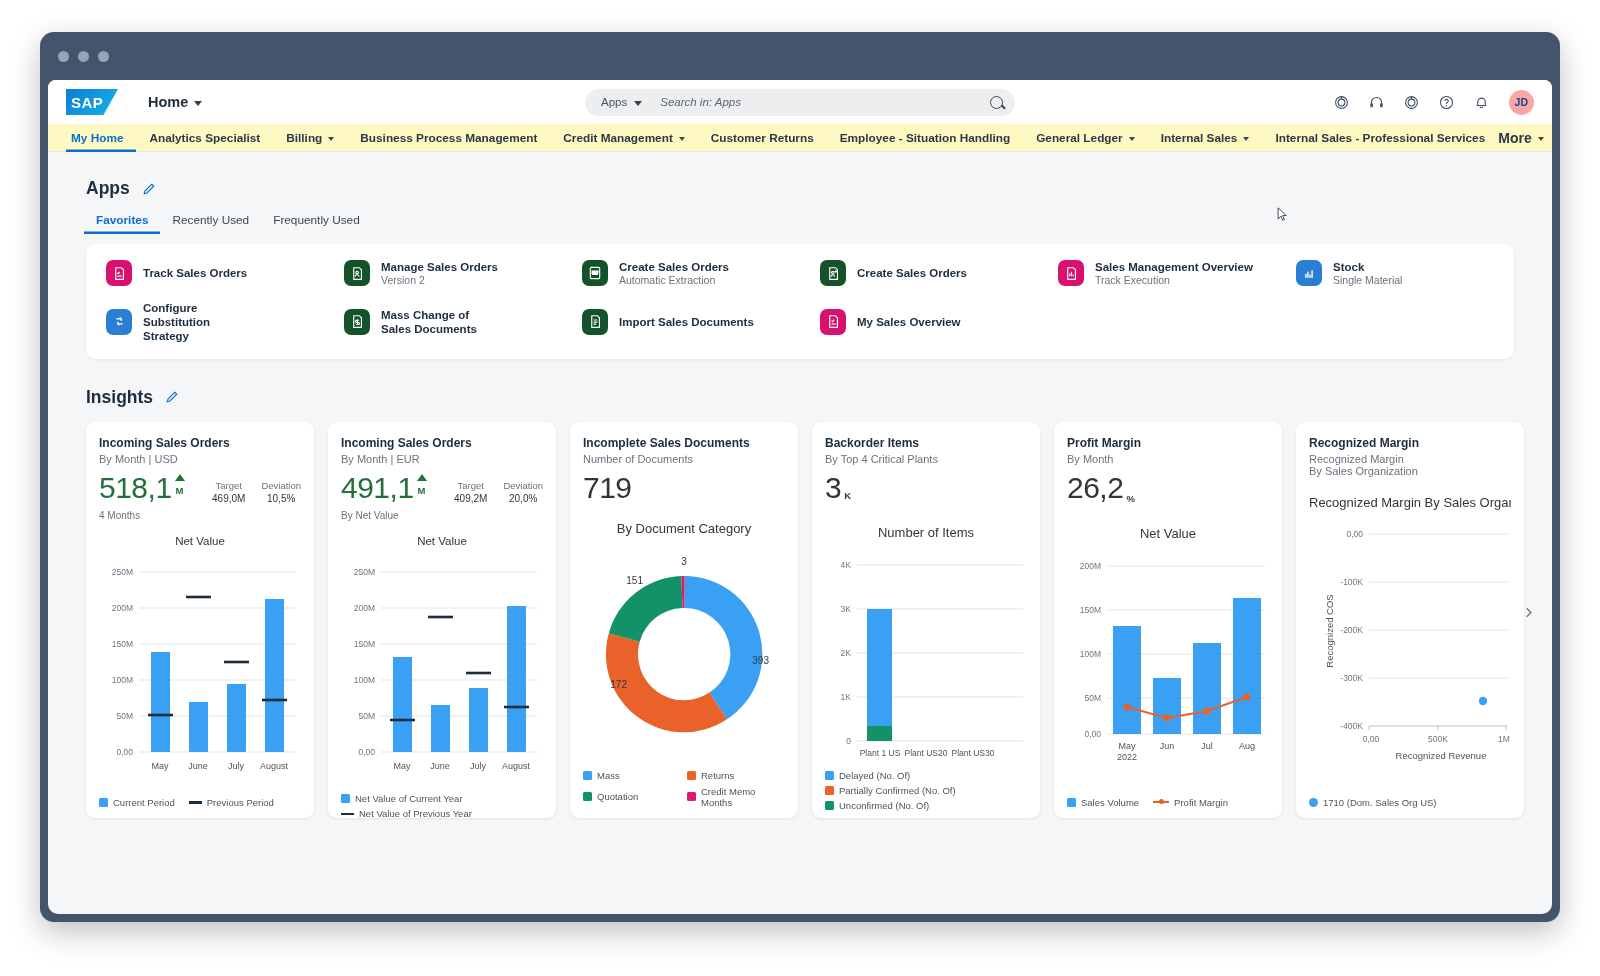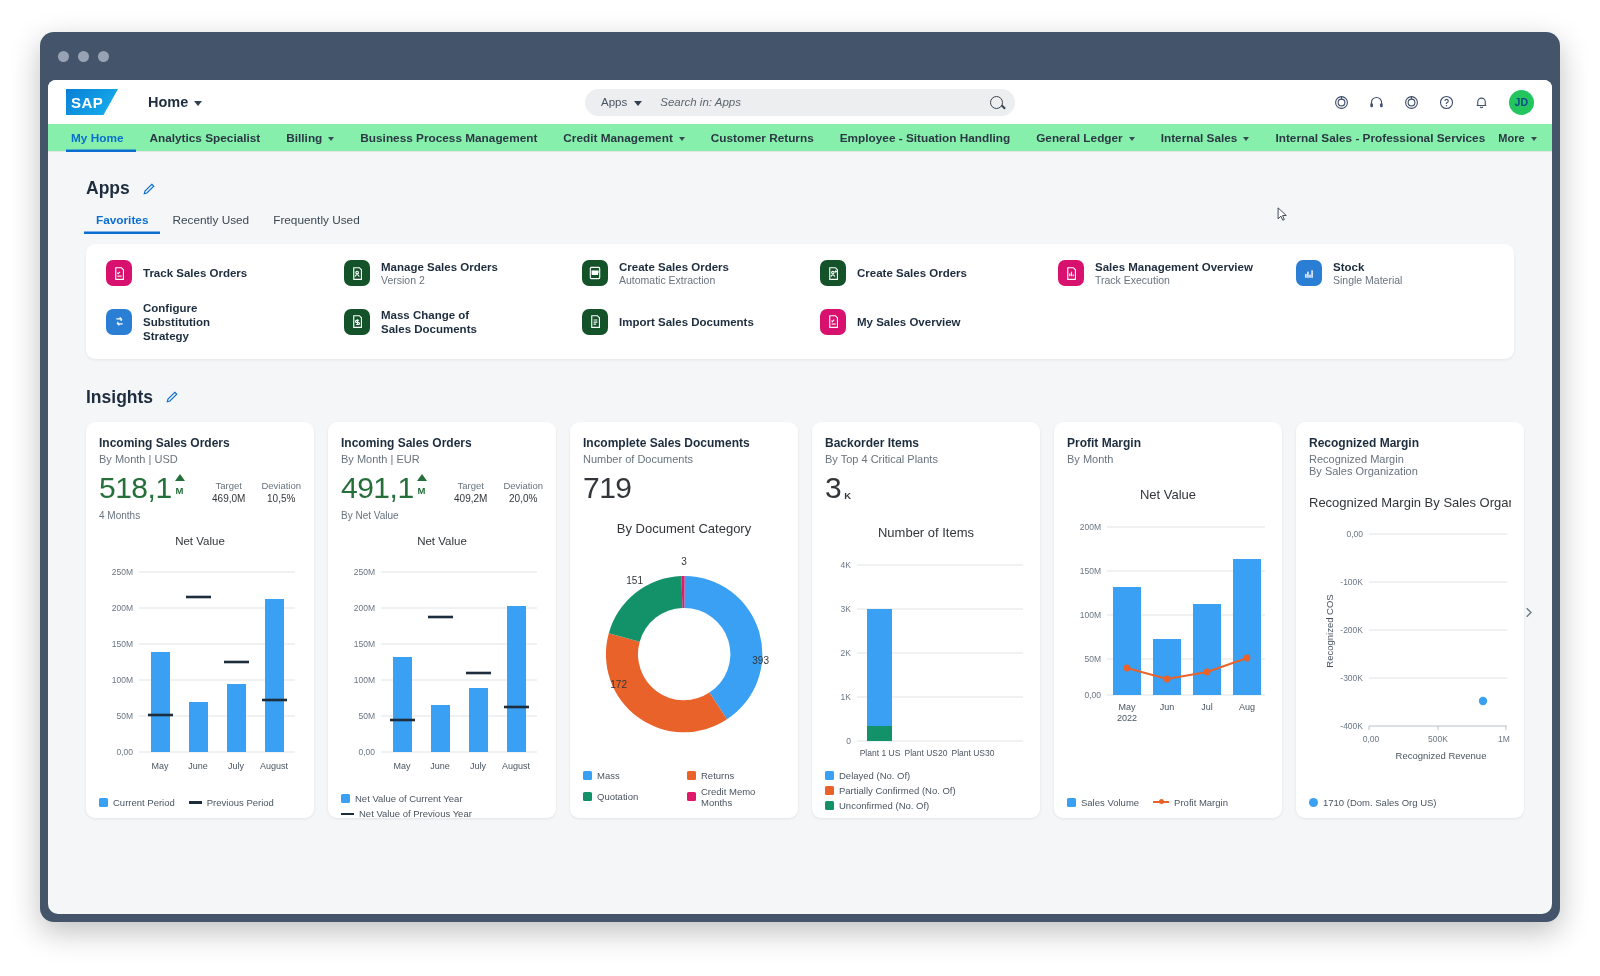--- a/index.html
+++ b/index.html
@@ -98,29 +98,29 @@
     content: ''; position: absolute;
     width: 5px; height: 1.6px; background: #3b4652;
     right: -4px; bottom: 0px; transform: rotate(45deg);
   }
   .shell-right {
     margin-left: auto; display: flex; align-items: center; gap: 20px;
   }
   .sb-icon { color: #42506b; display: flex; align-items: center; }
   .avatar {
     width: 25px; height: 25px; border-radius: 50%;
-    background: #22c55e; color: #0a4a86;
+    background: #fca5a5; color: #0a4a86;
     font-size: 10.5px; font-weight: bold;
     display: flex; align-items: center; justify-content: center;
     letter-spacing: .3px;
   }
 
   
   .navbar {
-    height: 28px; background: #86efac;
+    height: 28px; background: #fef9c3;
     display: flex; align-items: center;
     padding: 0 18px; gap: 0;
     border-bottom: 1px solid #e4e6e8;
     position: relative;
   }
   .nav-item {
     display: flex; align-items: center; gap: 6px;
     font-size: 11.8px; color: #2b3844; font-weight: bold;
     padding: 0 13px; height: 28px; cursor: pointer;
     white-space: nowrap;
@@ -130,21 +130,21 @@
   .nav-caret {
     width: 0; height: 0;
     border-left: 3.5px solid transparent;
     border-right: 3.5px solid transparent;
     border-top: 4.5px solid #3a4854;
     margin-top: 2px;
   }
   .nav-more {
     margin-left: auto;
     display: flex; align-items: center; gap: 6px;
-    font-size: 11px; font-weight: bold; color: #2b3844;
+    font-size: 14px; font-weight: bold; color: #2b3844;
     cursor: pointer;
   }
 
   
   .content { padding: 0 0 0 0; height: calc(100% - 72px); overflow: hidden; position: relative; }
 
   .section-head {
     display: flex; align-items: center; gap: 12px;
     padding: 26px 0 0 38px;
   }
@@ -788,20 +788,26 @@
               <span class="legend-item">
                 <span class="lg-sq" style="background:#13926a"></span>
                 <span>Unconfirmed (No. Of)</span>
               </span>
             </div>
           </div>
 
           <div class="card">
             <div class="card-title">Profit Margin</div>
             <div class="card-sub">By Month</div>
+            <div class="kpi-row">
+              <span class="kpi-num dark">26,2</span>
+              <span class="kpi-unit-col" style="justify-content:flex-end;margin-top:16px">
+                <span class="kpi-unit dark">%</span>
+              </span>
+            </div>
             <div class="chart-title lg" style="margin-top:22px">Net Value</div>
             <div class="chart-area">
               <svg width="202" height="216" viewBox="0 0 202 216">
                 <g font-size="8.5" fill="#6a7683" text-anchor="end">
                   <text x="34" y="22">200M</text>
                     <text x="34" y="66">150M</text>
                     <text x="34" y="110">100M</text>
                   <text x="34" y="154">50M</text>
                     <text x="34" y="190">0,00</text>
                 </g>

